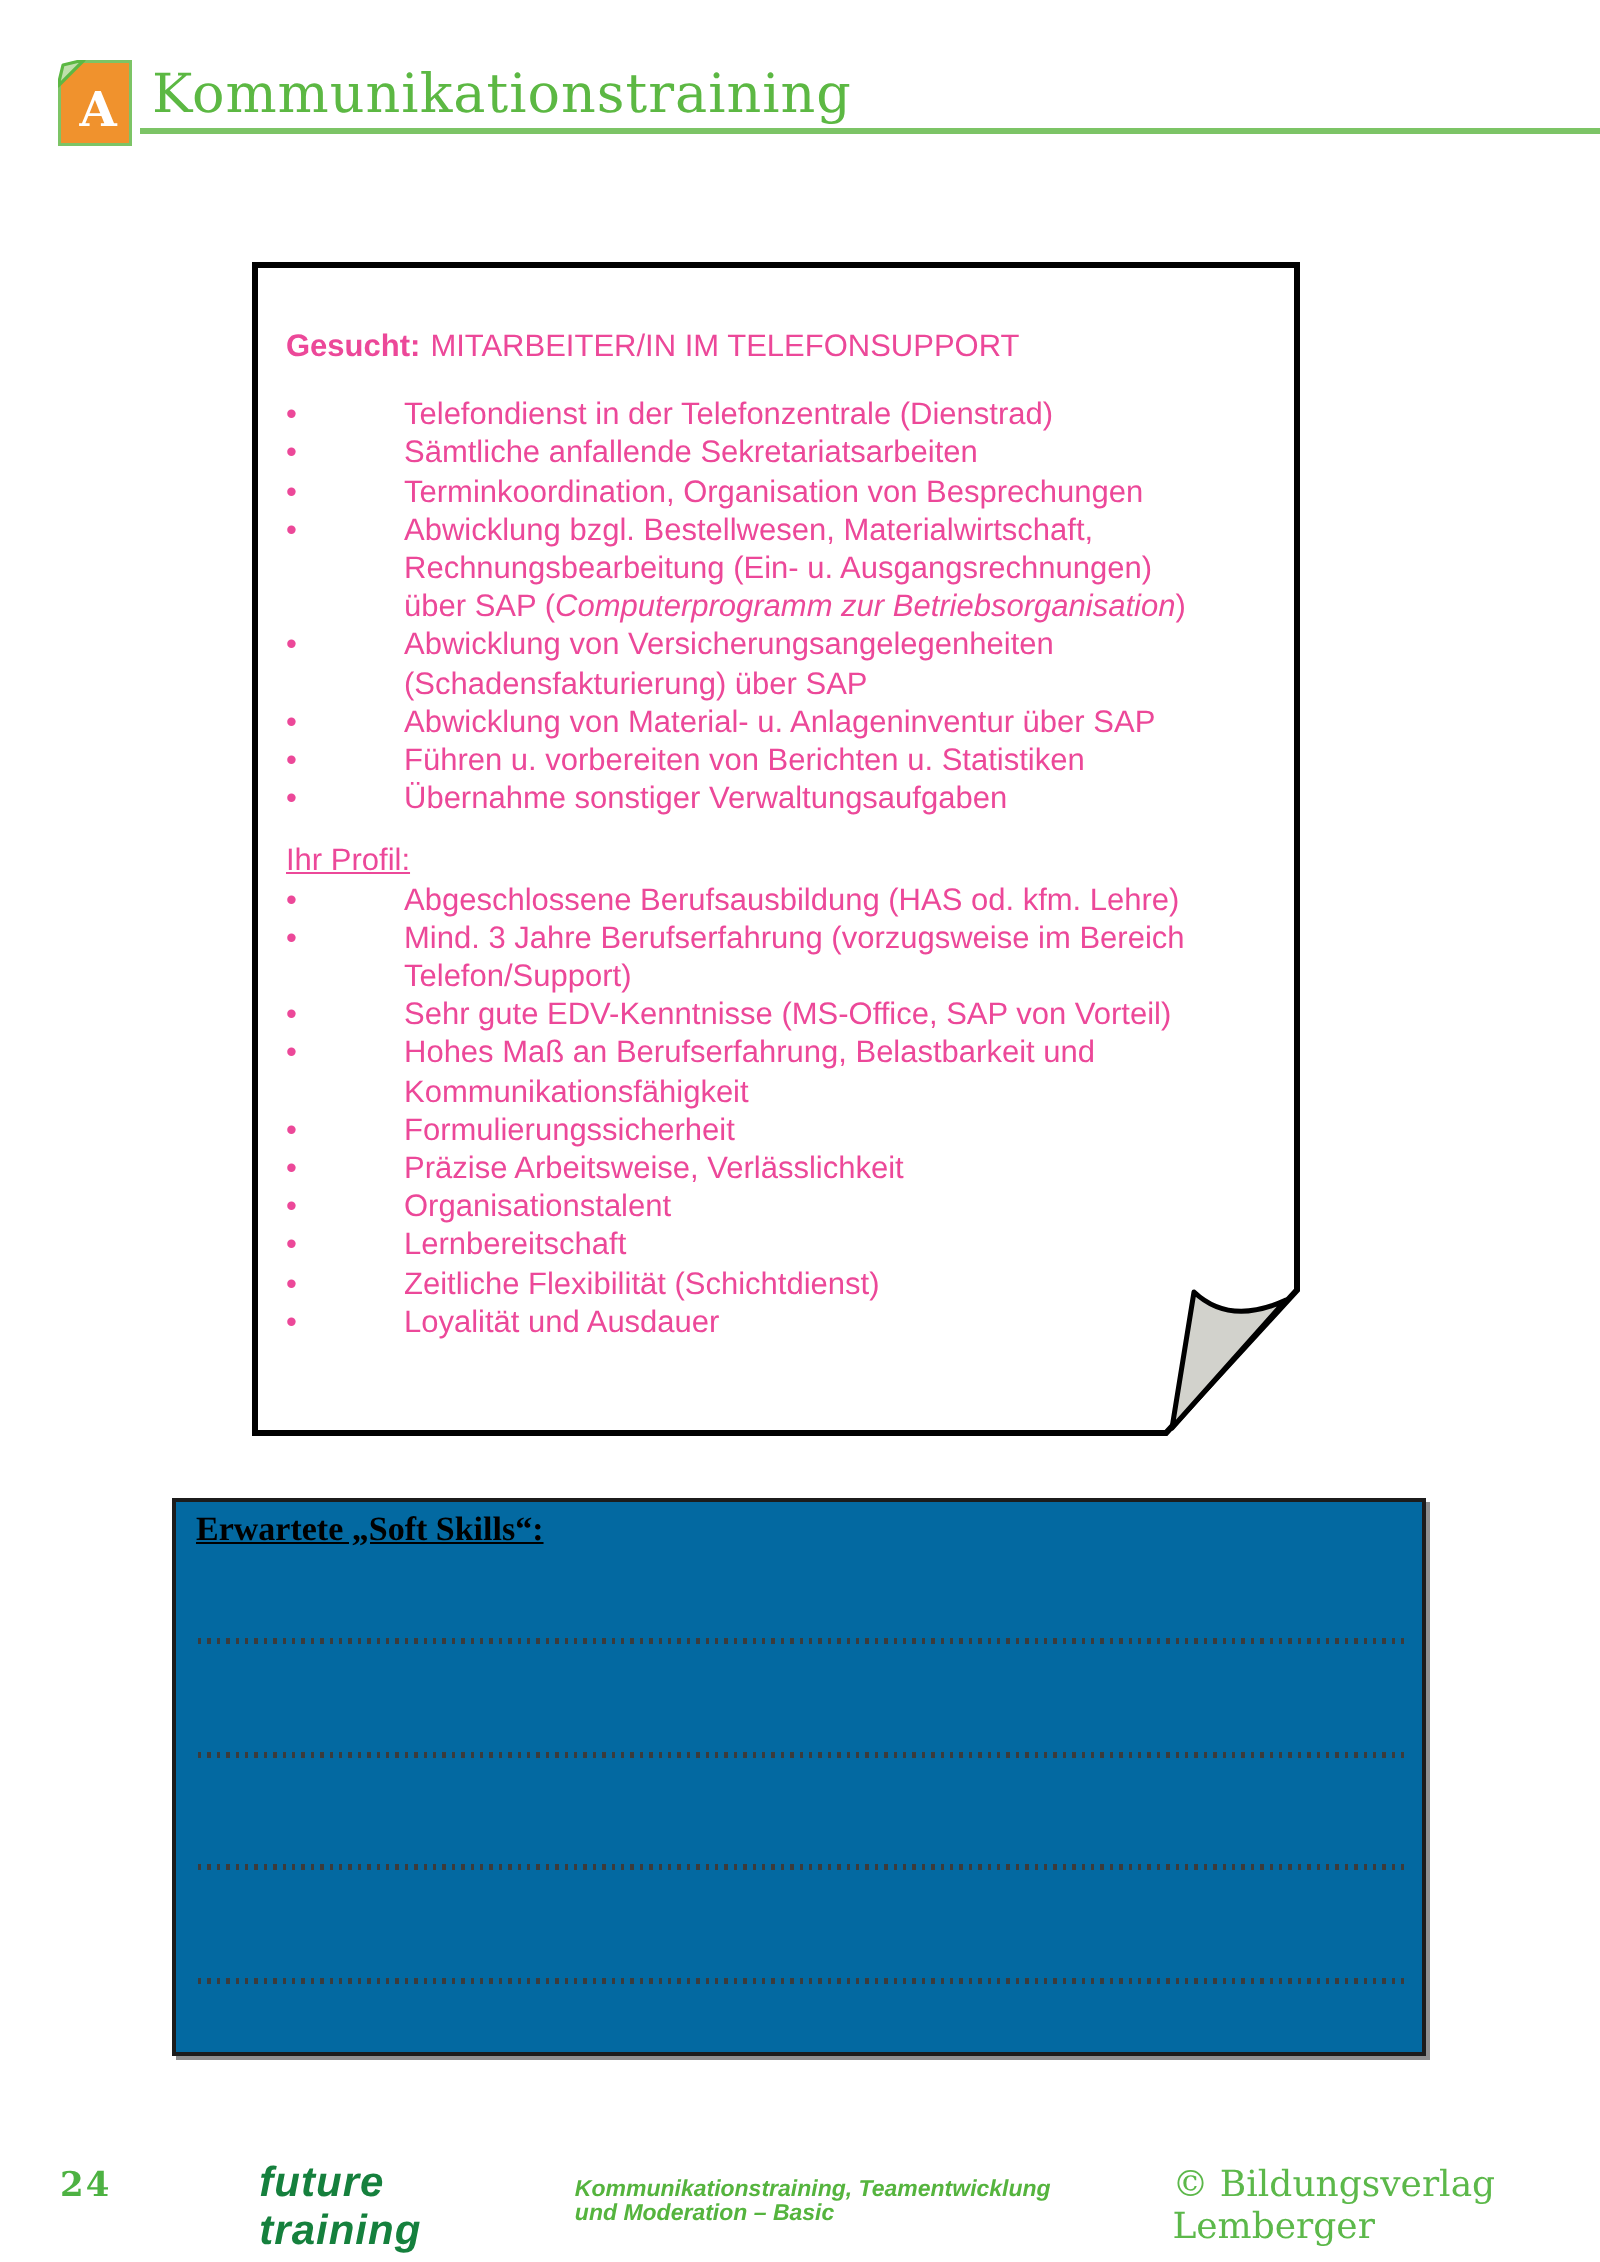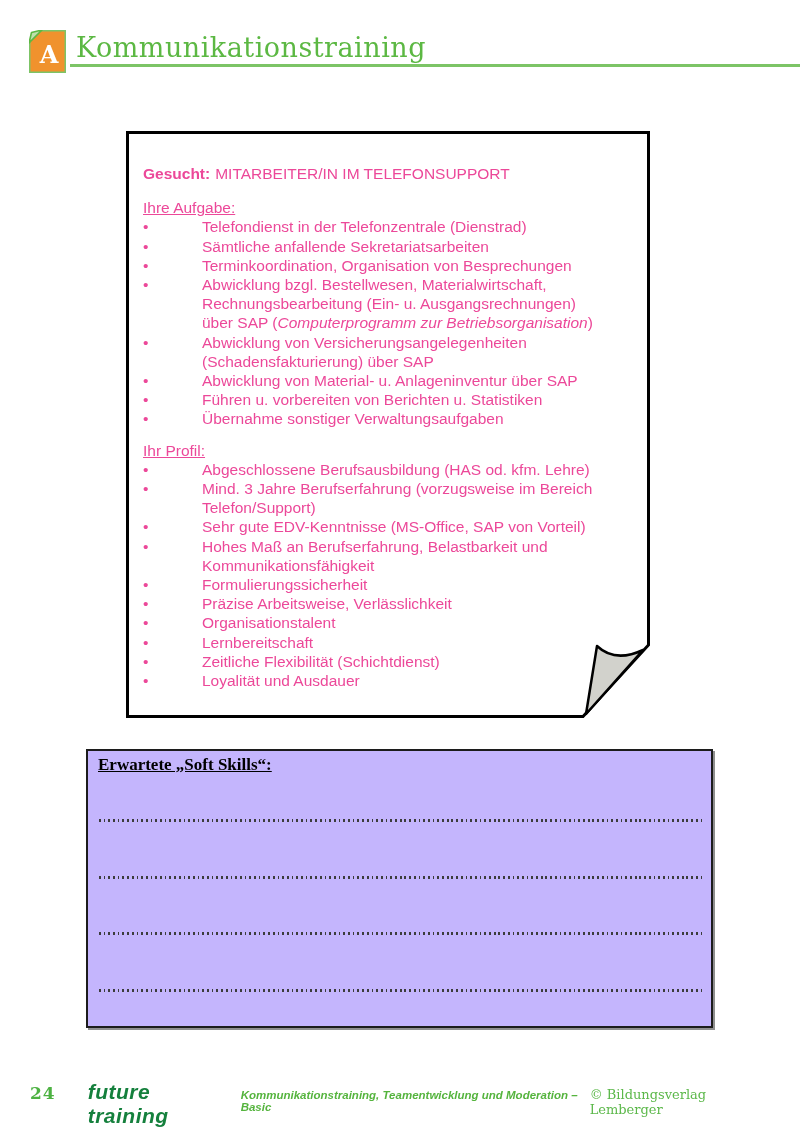--- a/index.html
+++ b/index.html
@@ -30,56 +30,56 @@
   .section-title { text-decoration:underline; }
   .section-profile { margin-top:12px; }
   .li { display:flex; }
   .li .marker { width:47px; flex:none; }
   .li .li-text { white-space:pre-line; flex:1;margin-left:12px; }
   .li .li-text em { font-style:italic; }
 
   
   .worksheet {
     position:absolute; left:86px; top:749px; width:627px; height:279px;
-    border:2px solid #1c1c1c; background:#c4b5fd;
+    border:2px solid #1c1c1c; background:#0369a1;
     box-shadow:2px 2px 0 #8f8f8f;
   }
   .worksheet-title {
     position:absolute; left:10px; top:4px;
     font-family:"Liberation Serif", serif; font-weight:bold; font-size:17px;
     text-decoration:underline; color:#000;
   }
   .answer-line {
     position:absolute; left:11px; right:9px; height:2.5px;
     background:repeating-linear-gradient(90deg,#3c3c3c 0 1.7px,transparent 1.7px 4.7px);
   }
   .answer-line.l1 { top:68px; }
   .answer-line.l2 { top:125px; }
   .answer-line.l3 { top:181px; }
   .answer-line.l4 { top:238px; }
 
   
   .footer {
     position:absolute; left:30px; right:28px; top:1080px;
-    display:flex; align-items:baseline;
+    display:flex; align-items:baseline;gap:42px;
   }
   .page-num {
     font-family:"DejaVu Serif", serif; font-weight:bold; font-size:17px;
     letter-spacing:1px; color:#4db242;
   }
   .brand {
     margin-left:32px; font-weight:bold; font-style:italic; font-size:21px;
     letter-spacing:0.5px; color:#15803d;
   }
   .footer-subtitle {
     margin-left:12px; font-weight:bold; font-style:italic; font-size:11.5px;
     color:#55b43e;
   }
   .copyright {
-    margin-left:auto; font-family:"DejaVu Serif", serif; font-size:13px;
+    margin-left:auto; font-family:"DejaVu Serif", serif; font-size:18px;
     color:#5cb84a;
   }
 </style>
 </head>
 <body>
 
 <div class="header-badge">
   <svg viewBox="0 0 37 43">
     <rect x="0.75" y="0.75" width="35.5" height="41.5" fill="#f0922d" stroke="#7cc466" stroke-width="1.5"></rect>
     <polygon points="0,0 13,0 0,13" fill="#ffffff"></polygon>
@@ -95,21 +95,20 @@
     <path d="M1.5 1.5 H522.5 V514 L457 585.5 H1.5 Z" fill="#ffffff" stroke="#000000" stroke-width="3"></path>
     <path d="M471 515 Q489 532 517 519 L460 583 Z" fill="#d2d2cc" stroke="#000000" stroke-width="2.5" stroke-linejoin="round"></path>
   </svg>
 
   <div class="job-content">
     <div class="headline">
       <span class="hl-label">Gesucht:</span><span>MITARBEITER/IN IM TELEFONSUPPORT</span>
     </div>
 
     <div class="section">
-      <div class="section-title">Ihre Aufgabe:</div>
       <div>
 
           <div class="li">
             <span class="marker">•</span>
             <div class="li-text">Telefondienst in der Telefonzentrale (Dienstrad)</div>
           </div>
 
           <div class="li">
             <span class="marker">•</span>
             <div class="li-text">Sämtliche anfallende Sekretariatsarbeiten</div>

